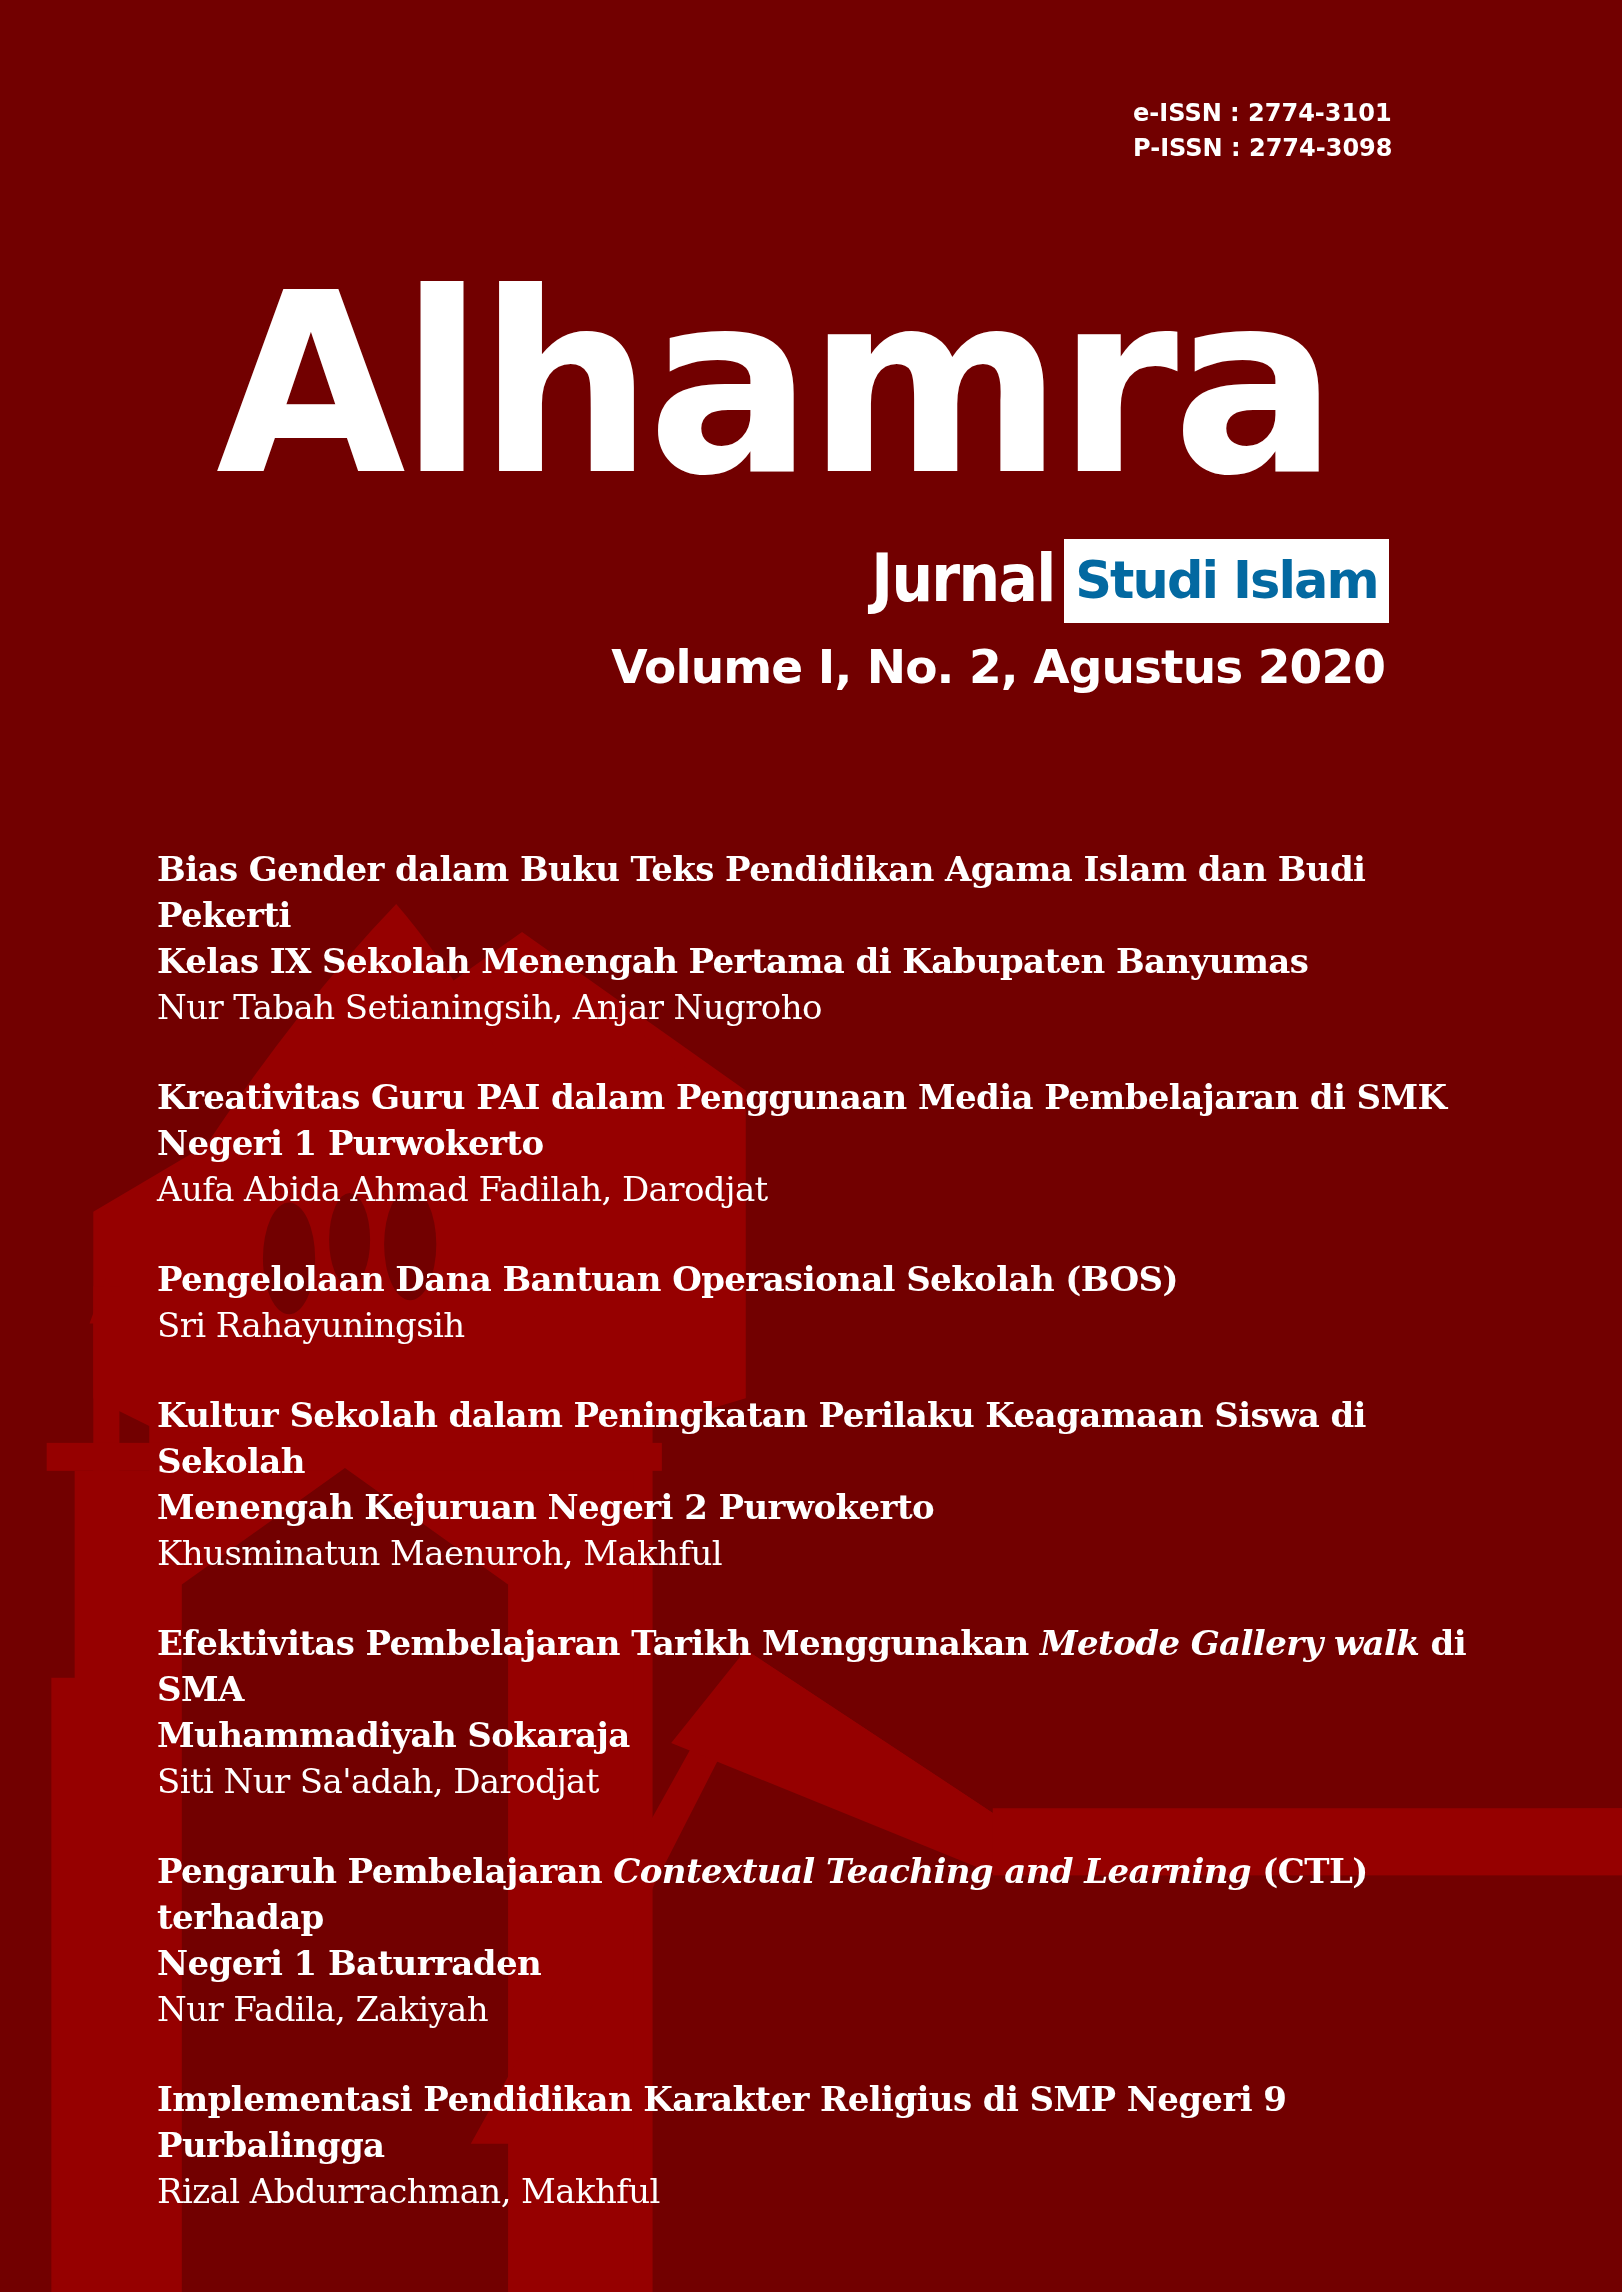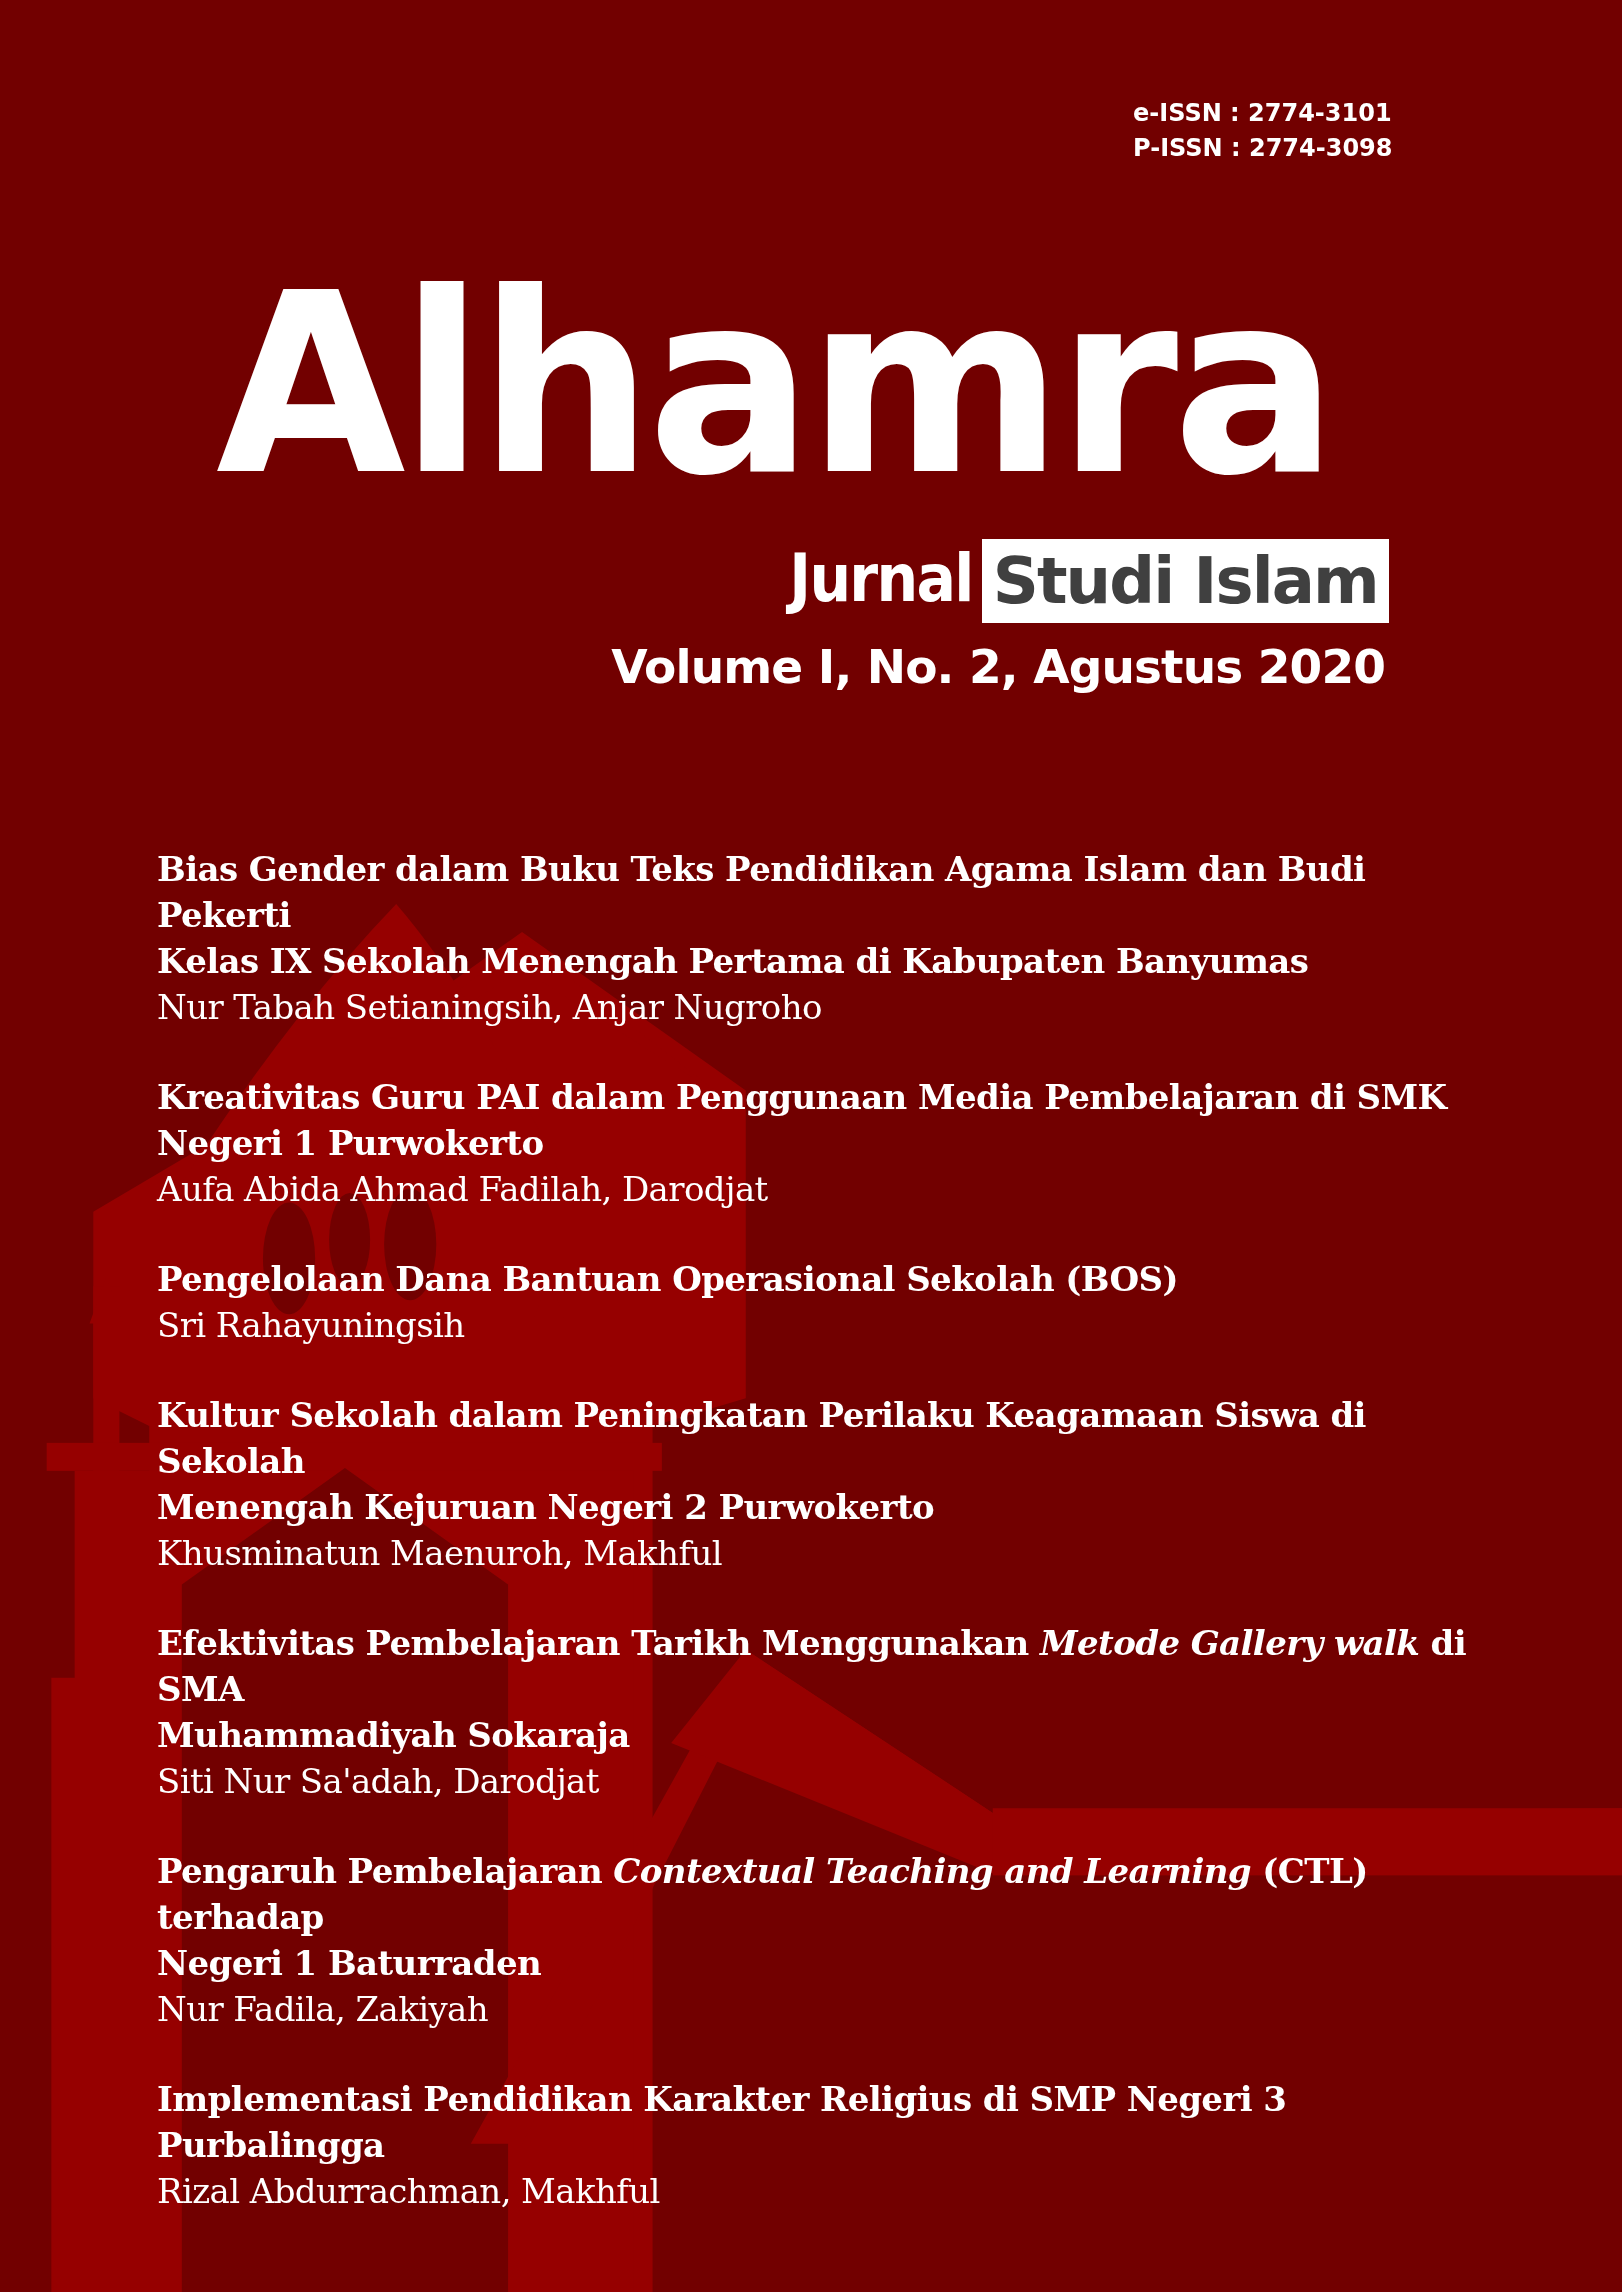--- a/index.html
+++ b/index.html
@@ -2,21 +2,21 @@
 <html style="font-size:15px"><head>
 <meta charset="utf-8">
 <style>
   html, body { margin: 0; padding: 0; }
   body { width: 1622px; height: 2292px; position: relative; overflow: hidden; background: #720000; font-family: "DejaVu Serif", serif; color: #ffffff; }
   .bg-svg { position: absolute; left: 0; top: 0; width: 1622px; height: 2292px; }
   .issn { position: absolute; left: 1133px; top: 96px; font-family: "DejaVu Sans", sans-serif; font-weight: bold; font-size: 24px; line-height: 35px; }
   .masthead-title { position: absolute; left: 216px; top: 259px; width: 1175px; height: 252px; font-family: "DejaVu Sans", sans-serif; font-weight: bold; font-size: 250px; line-height: 252px; letter-spacing: -5.6px; white-space: nowrap; transform-origin: left top; transform: scaleX(0.98); }
   .subtitle-row { position: absolute; right: 233px; top: 539px; display: flex; font-family: "DejaVu Sans", sans-serif; font-weight: bold; }
   .subtitle-jurnal { font-size: 65px; line-height: 80px; letter-spacing: -1.9px; margin-right: 9.3px; transform: scaleX(0.9); transform-origin: right center; }
-  .subtitle-box { background: #ffffff; color: #404040; font-size: 64px; line-height: 80px; padding: 0 11.2px; letter-spacing: -1.9px; height: 84px; display: flex; align-items: center; }
+  .subtitle-box { background: #ffffff; color: #0369a1; font-size: 51px; line-height: 80px; padding: 0 11.2px; letter-spacing: -1.9px; height: 84px; display: flex; align-items: center; }
   .volume { position: absolute; right: 237px; top: 634px; font-family: "DejaVu Sans", sans-serif; font-weight: bold; font-size: 47px; line-height: 65px; letter-spacing: -0.9px; white-space: nowrap; }
   .articles { position: absolute; left: 157px; top: 846px; width: 1333px; }
   .article { margin-bottom: 44px; }
   .article-title { font-weight: bold; font-size: 34px; line-height: 46px; letter-spacing: -0.6px; }
   .article-title i { font-weight: bold; }
   .article-authors { font-size: 34px; line-height: 46px; letter-spacing: -0.6px; }
 </style>
 </head>
 <body>
 
@@ -108,19 +108,19 @@
   <div class="article">
     <div class="article-title">
       <div><span>Pengaruh Pembelajaran </span><i>Contextual Teaching and Learning</i><span> (CTL) terhadap</span></div>
       <div>Negeri 1 Baturraden</div>
     </div>
     <div class="article-authors">Nur Fadila, Zakiyah</div>
   </div>
 
   <div class="article">
     <div class="article-title">
-      <div>Implementasi Pendidikan Karakter Religius di SMP Negeri 3 Purbalingga</div>
+      <div>Implementasi Pendidikan Karakter Religius di SMP Negeri 9 Purbalingga</div>
     </div>
     <div class="article-authors">Rizal Abdurrachman, Makhful</div>
   </div>
 
 </div>
 
 
 </body></html>

